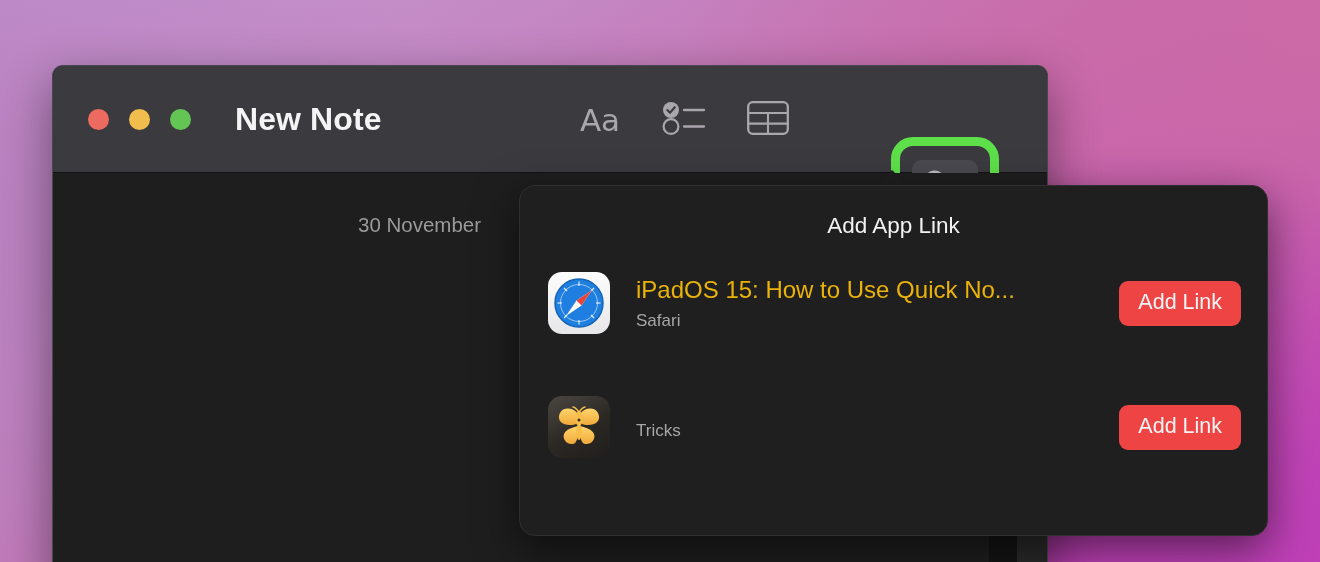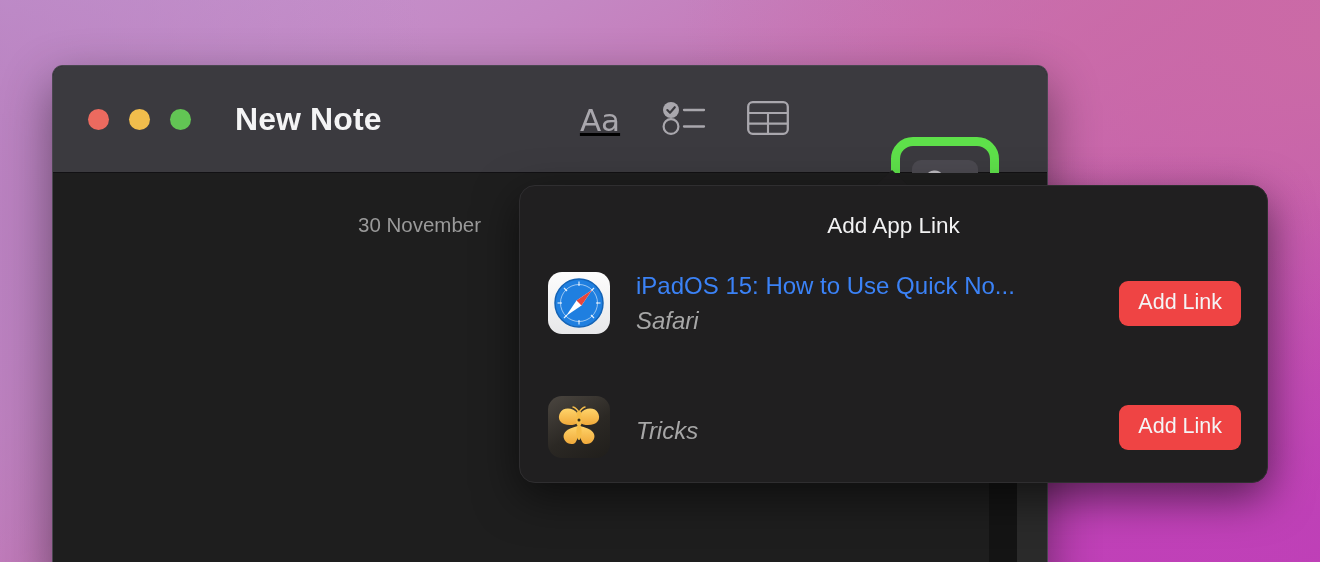--- a/index.html
+++ b/index.html
@@ -68,21 +68,20 @@
 
   
   #toolbar-actions {
     position: absolute;
     left: 505px;
     top: 0;
     height: 107px;
     display: flex;
     align-items: center;
     gap: 0;
-    text-decoration: underline;
   }
   .tb-btn {
     width: 84px;
     height: 107px;
     display: flex;
     align-items: center;
     justify-content: center;
     color: #a9a7ad;
   }
   .tb-aa {
@@ -167,21 +166,21 @@
     width: 46px;
     height: 22px;
     background: #201f20;
     clip-path: polygon(50% 0%, 100% 100%, 0% 100%);
   }
   #popover {
     position: absolute;
     left: 519px;
     top: 185px;
     width: 749px;
-    height: 298px;
+    height: 351px;
     background: #201f20;
     border-radius: 16px;
     border: 1px solid #2f2e30;
     box-shadow: 0 14px 44px rgba(0,0,0,.55);
     overflow: hidden;
   }
   #popover-title {
     text-align: center;
     color: #f2f2f3;
     font-size: 22.5px;
@@ -216,30 +215,29 @@
     background: linear-gradient(150deg, #4b4640 0%, #2b2824 55%, #201e1b 100%);
     display: flex; align-items: center; justify-content: center;
   }
 
   .app-text {
     flex: 1 1 auto;
     margin-left: 26px;
     min-width: 0;
   }
   .app-title {
-    color: #3b82f6;
+    color: #eab308;
     font-size: 24px;
     white-space: nowrap;
     overflow: hidden;
   }
   .app-sub {
     color: #a6a6a6;
-    font-size: 24px;
+    font-size: 17px;
     margin-top: 7px;
-    font-style: italic;
   }
 
   .add-link-btn {
     flex: 0 0 auto;
     background: #ef4444;
     color: #f4f4f5;
     font-size: 21.5px;
     padding: 9px 19px 11px;
     border-radius: 9px;
     border: none;

